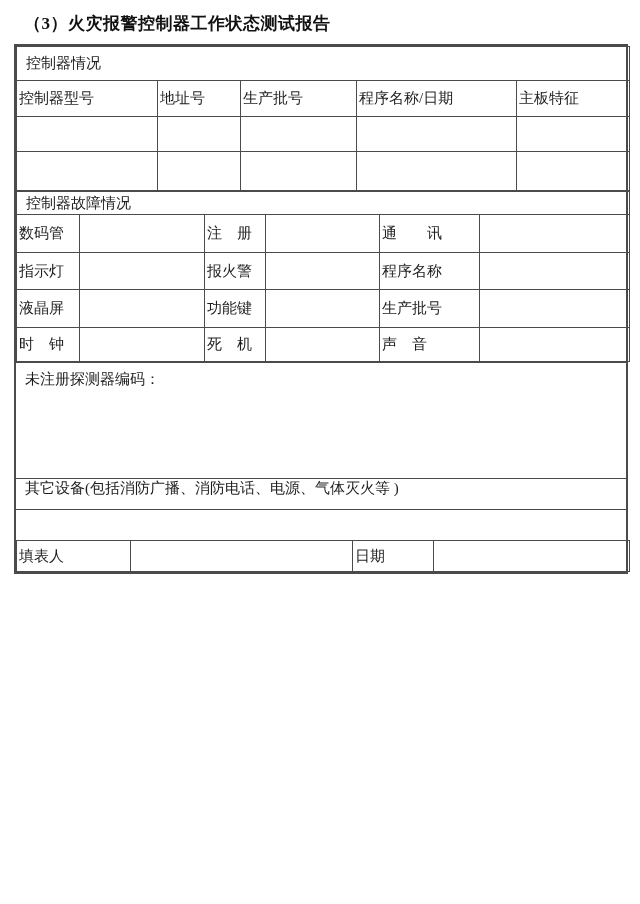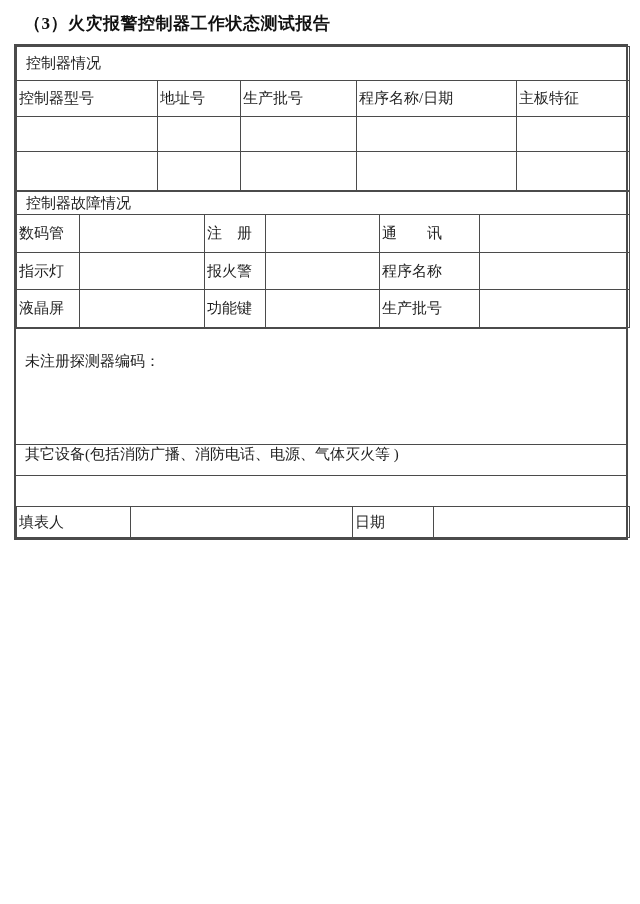--- a/index.html
+++ b/index.html
@@ -40,21 +40,21 @@
     text-align: left;
     padding-left: 9px;
   }
   td.ctr { text-align: left; padding: 0 2px; }
   .rowdiv {
     border-top: 1px solid #4b4b4b;
     font-size: 15px;
     padding: 0 0 0 9px;
   }
   .rowdiv.mid { display: flex; }
-  .rowdiv.top { padding-top: 23px; }
+  .rowdiv.top { padding-top: 7px; }
 </style>
 </head>
 <body>
 
 <div class="page">
 
   <div class="doc-title">（3）火灾报警控制器工作状态测试报告</div>
 
   <div class="form-wrap">
 
@@ -124,20 +124,28 @@
         <td></td>
       </tr>
       <tr style="height:38px">
         <td class="ctr">液晶屏</td>
         <td></td>
         <td class="ctr">功能键</td>
         <td></td>
         <td class="ctr">生产批号</td>
         <td></td>
       </tr>
+      <tr style="height:34px">
+        <td class="ctr">时　钟</td>
+        <td></td>
+        <td class="ctr">死　机</td>
+        <td></td>
+        <td class="ctr">声　音</td>
+        <td></td>
+      </tr>
     </tbody>
       </table>
 
 
     <div class="rowdiv top" style="height:116px">
       <span>未注册探测器编码：</span>
       <span></span>
     </div>
 
     <div class="rowdiv mid" style="height:31px">

